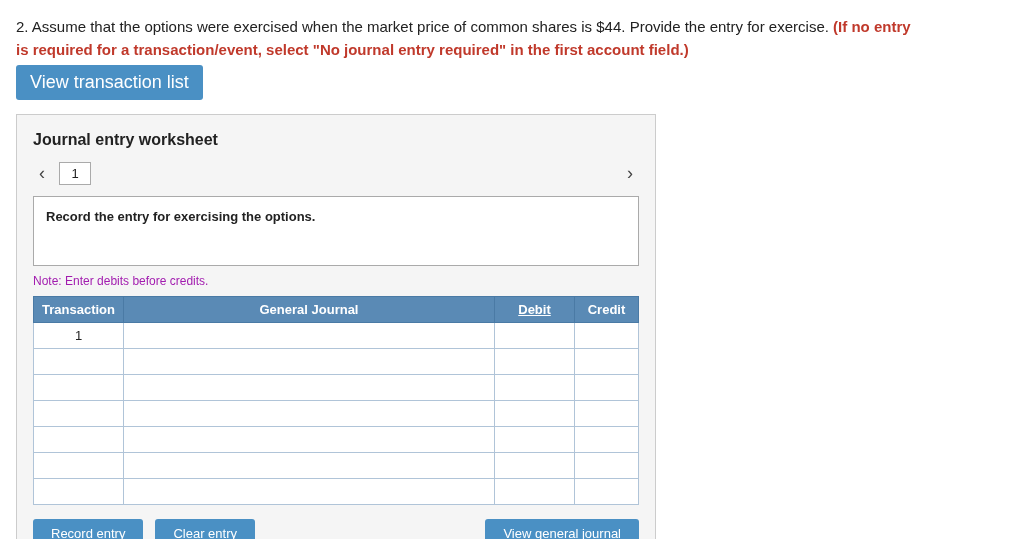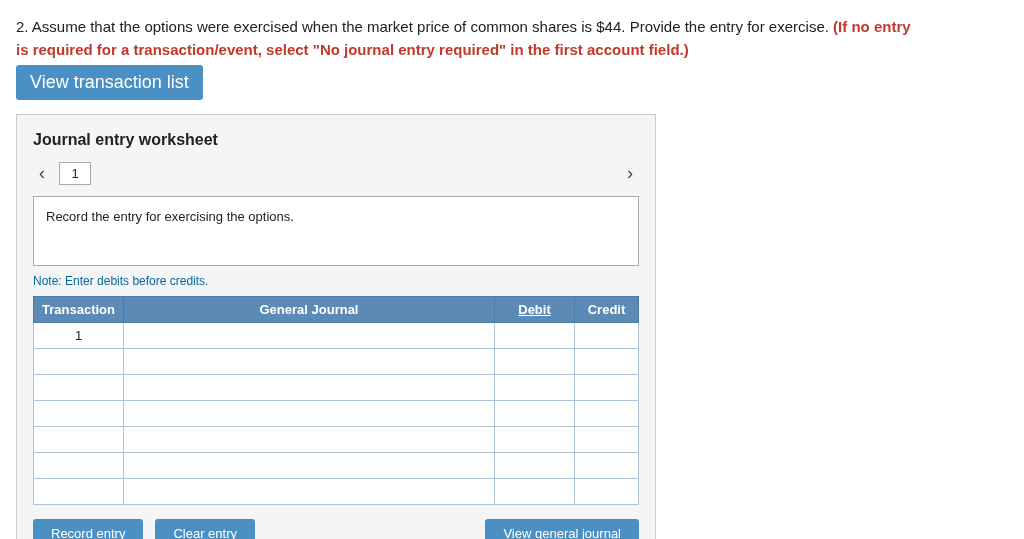--- a/index.html
+++ b/index.html
@@ -66,23 +66,24 @@
     .nav-right {
       margin-left: auto;
     }
     .description-box {
       border: 1px solid #aaa;
       background: #fff;
       padding: 12px;
       margin-bottom: 8px;
       min-height: 70px;
       font-size: 13px;
+      font-weight: bold;
     }
     .note-text {
-      color: #0369a1;
+      color: #a21caf;
       font-size: 12px;
       margin-bottom: 8px;
     }
     .journal-table {
       width: 100%;
       border-collapse: collapse;
       margin-bottom: 14px;
     }
     .journal-table th {
       background: #5a8ab5;

